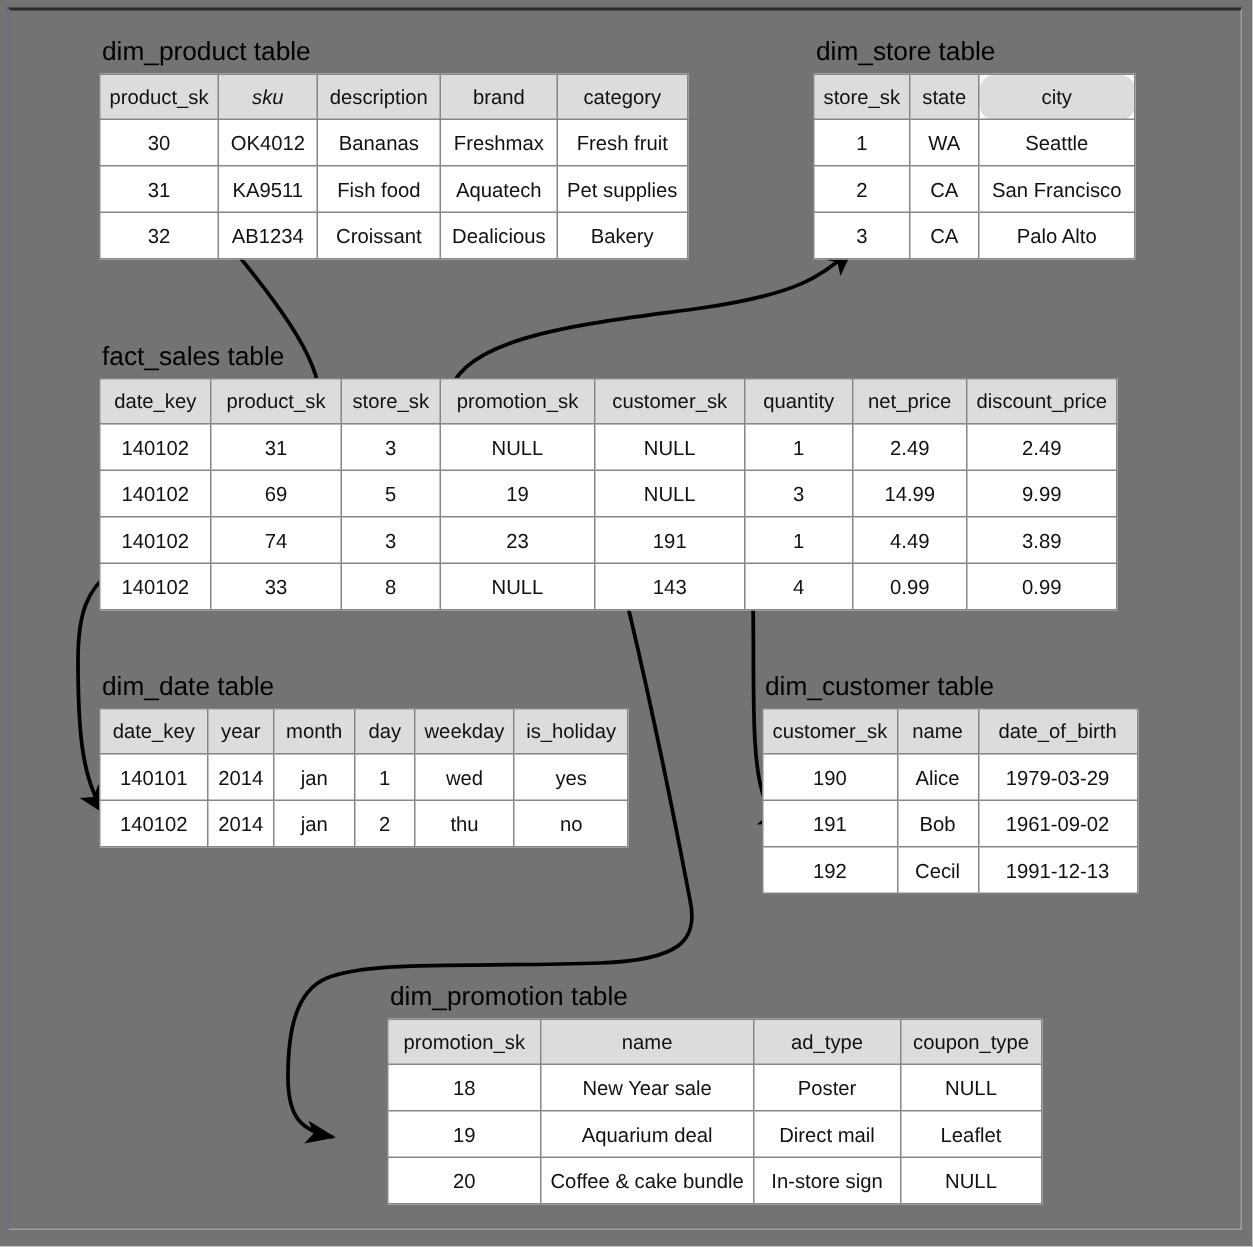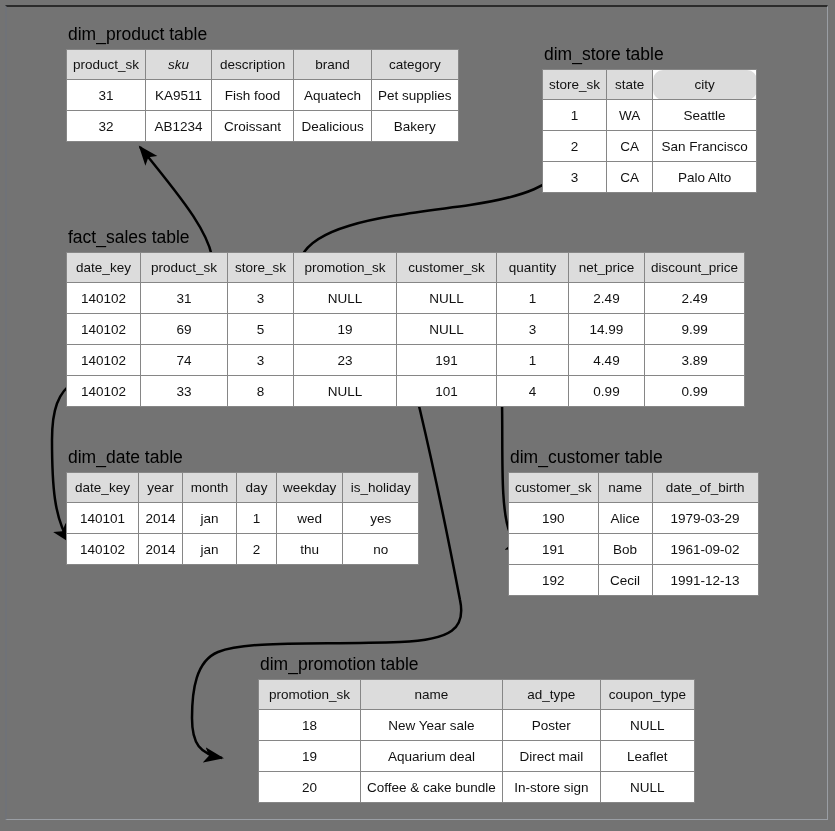--- a/index.html
+++ b/index.html
@@ -101,21 +101,21 @@
   .w-cust-1 { width: 54px; }
   .w-cust-2 { width: 106px; }
 
   .w-promo-0 { width: 102px; }
   .w-promo-1 { width: 140px; }
   .w-promo-2 { width: 98px; }
   .w-promo-3 { width: 94px; }
 
   
   #blk-dim-product  { left: 66px;  top: 24px; }
-  #blk-dim-store    { left: 542px; top: 24px; margin-top: 20px; }
+  #blk-dim-store    { left: 542px; top: 24px; }
   #blk-fact-sales   { left: 66px;  top: 227px; }
   #blk-dim-date     { left: 66px;  top: 447px; }
   #blk-dim-customer { left: 508px; top: 447px; }
   #blk-dim-promotion{ left: 222px; top: 654px; margin-left: 36px; }
 </style>
 </head>
 <body>
 
 <div id="figure">
 
@@ -164,20 +164,27 @@
       <thead>
         <tr>
           <th class="w-prod-0">product_sk</th>
           <th class="w-prod-1">sku</th>
           <th class="w-prod-2">description</th>
           <th class="w-prod-3">brand</th>
           <th class="w-prod-4">category</th>
         </tr>
       </thead>
       <tbody>
+        <tr>
+          <td>30</td>
+          <td>OK4012</td>
+          <td>Bananas</td>
+          <td>Freshmax</td>
+          <td>Fresh fruit</td>
+        </tr>
         <tr>
           <td>31</td>
           <td>KA9511</td>
           <td>Fish food</td>
           <td>Aquatech</td>
           <td>Pet supplies</td>
         </tr>
         <tr>
           <td>32</td>
           <td>AB1234</td>
@@ -263,21 +270,21 @@
           <td>191</td>
           <td>1</td>
           <td>4.49</td>
           <td>3.89</td>
         </tr>
         <tr>
           <td>140102</td>
           <td>33</td>
           <td>8</td>
           <td>NULL</td>
-          <td>101</td>
+          <td>143</td>
           <td>4</td>
           <td>0.99</td>
           <td>0.99</td>
         </tr>
       </tbody>
     </table>
   </div>
 
   <div class="tblock" id="blk-dim-date">
     <div class="tcaption">dim_date table</div>

